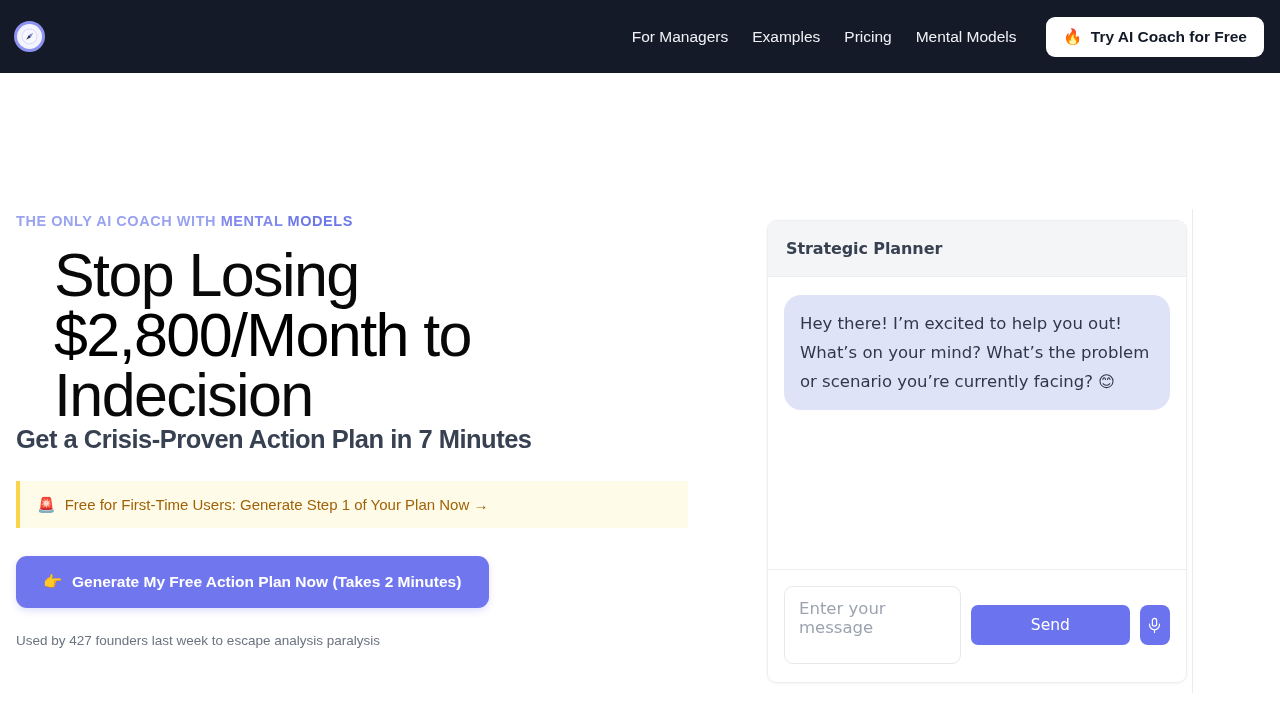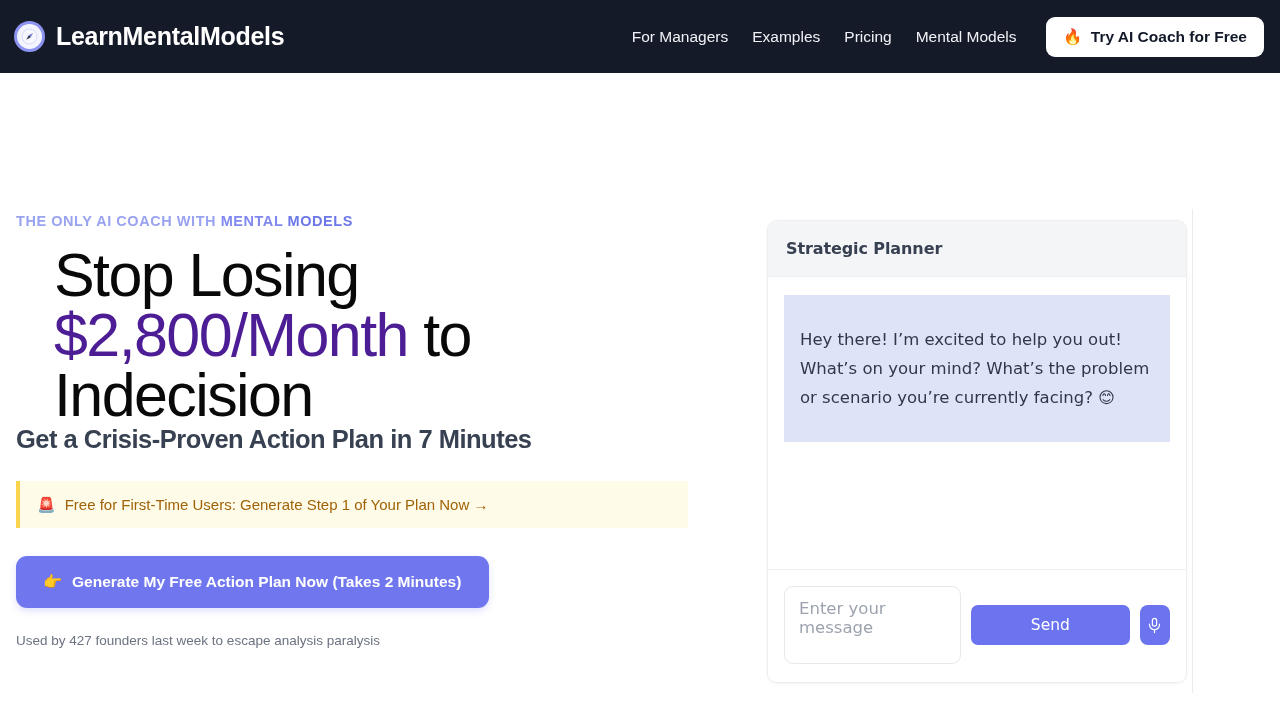--- a/index.html
+++ b/index.html
@@ -111,21 +111,21 @@
 
   .headline {
     font-size: 61px;
     line-height: 60px;
     font-weight: normal;
     letter-spacing: -1.6px;
     color: #090909;
     margin-top: 16px;
     margin-left: 38px;
   }
-  .headline .amount { color: #4c1d95; text-align: center; }
+  .headline .amount { color: #000000; text-align: center; }
 
   .subhead {
     font-size: 25.5px;
     font-weight: bold;
     color: #374151;
     letter-spacing: -0.5px;
     white-space: nowrap;
   }
 
   .alert-banner {
@@ -206,22 +206,22 @@
     letter-spacing: -0.1px;
   }
   .chat-body {
     flex: 1 1 auto;
     padding: 18px 16px;
     background: #ffffff;
     border-bottom: 1px solid #eceef1;
   }
   .bubble {
     background: #dfe3f8;
-    border-radius: 0;
-    padding: 30px 16px;
+    border-radius: 17px;
+    padding: 14px 16px;
     font-size: 16.5px;
     line-height: 29px;
     color: #31374a;
     max-width: 388px;
   }
   .bubble-emoji { font-size: 16px; }
   .chat-footer {
     flex: none;
     padding: 16px 16px 18px;
     background: #ffffff;
@@ -276,21 +276,20 @@
     <span class="brand-mark">
       <span class="inner">
         <svg width="17" height="17" viewBox="0 0 24 24" aria-hidden="true">
           <circle cx="12" cy="12" r="10.5" fill="#f7f8ff" stroke="#c9cdf4" stroke-width="1"></circle>
           <polygon points="16.6,7.4 10.6,10.6 7.4,16.6 13.4,13.4" fill="#3b4154"></polygon>
           <polygon points="16.6,7.4 13.4,13.4 10.6,10.6" fill="#8d93f0"></polygon>
           <circle cx="12" cy="12" r="1" fill="#2b3042"></circle>
         </svg>
       </span>
     </span>
-    <span class="brand-name">LearnMentalModels</span>
   </div>
 
   <nav class="nav-wrap">
     <a class="nav-link">For Managers</a>
     <a class="nav-link">Examples</a>
     <a class="nav-link">Pricing</a>
     <a class="nav-link">Mental Models</a>
 
     <button class="nav-cta">
       <span>🔥</span>

